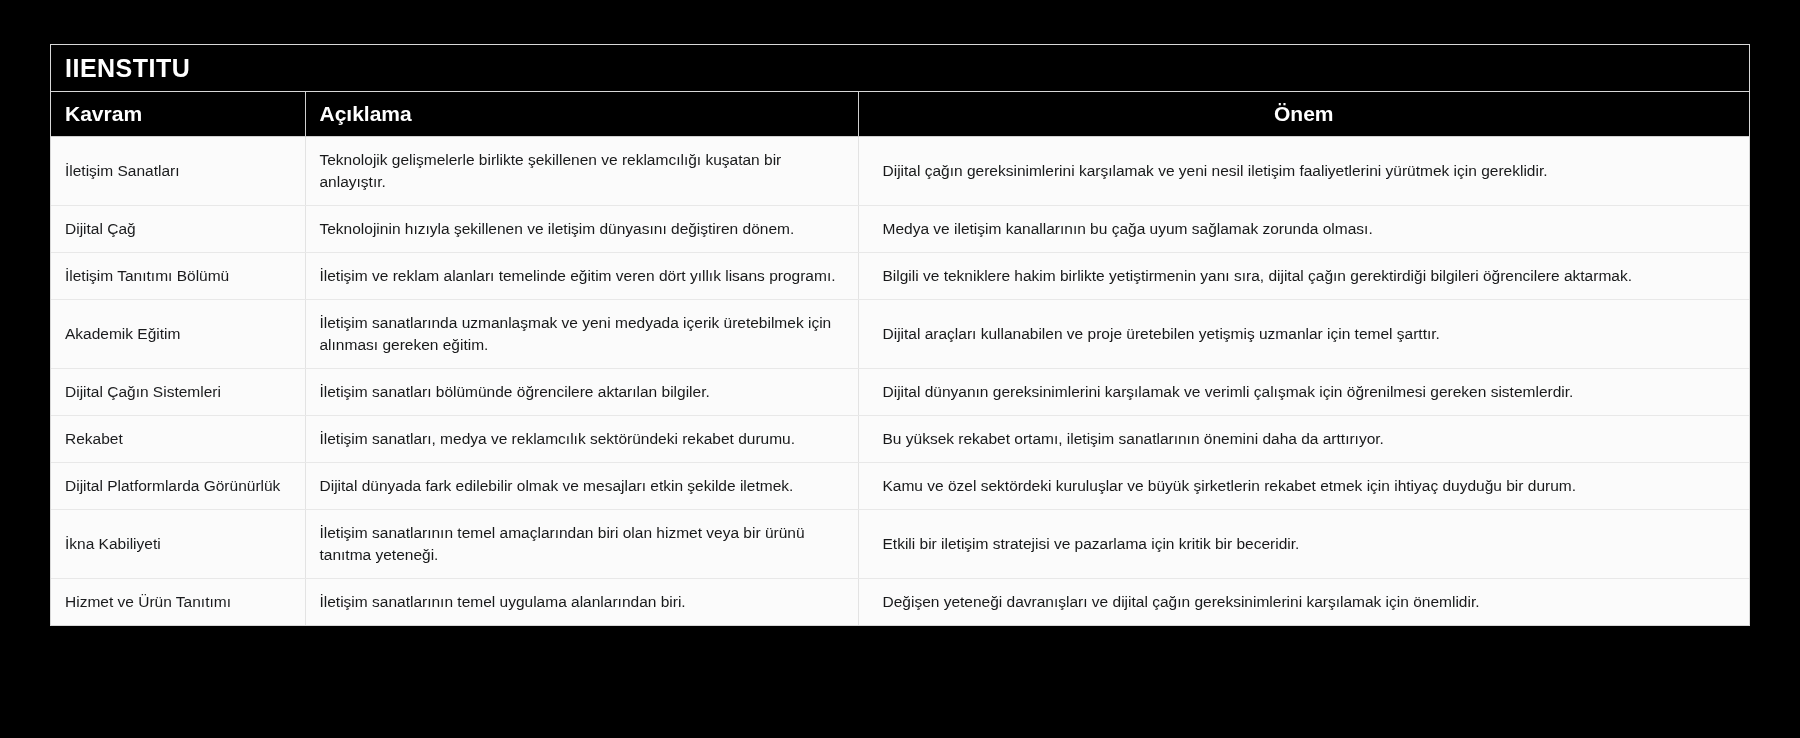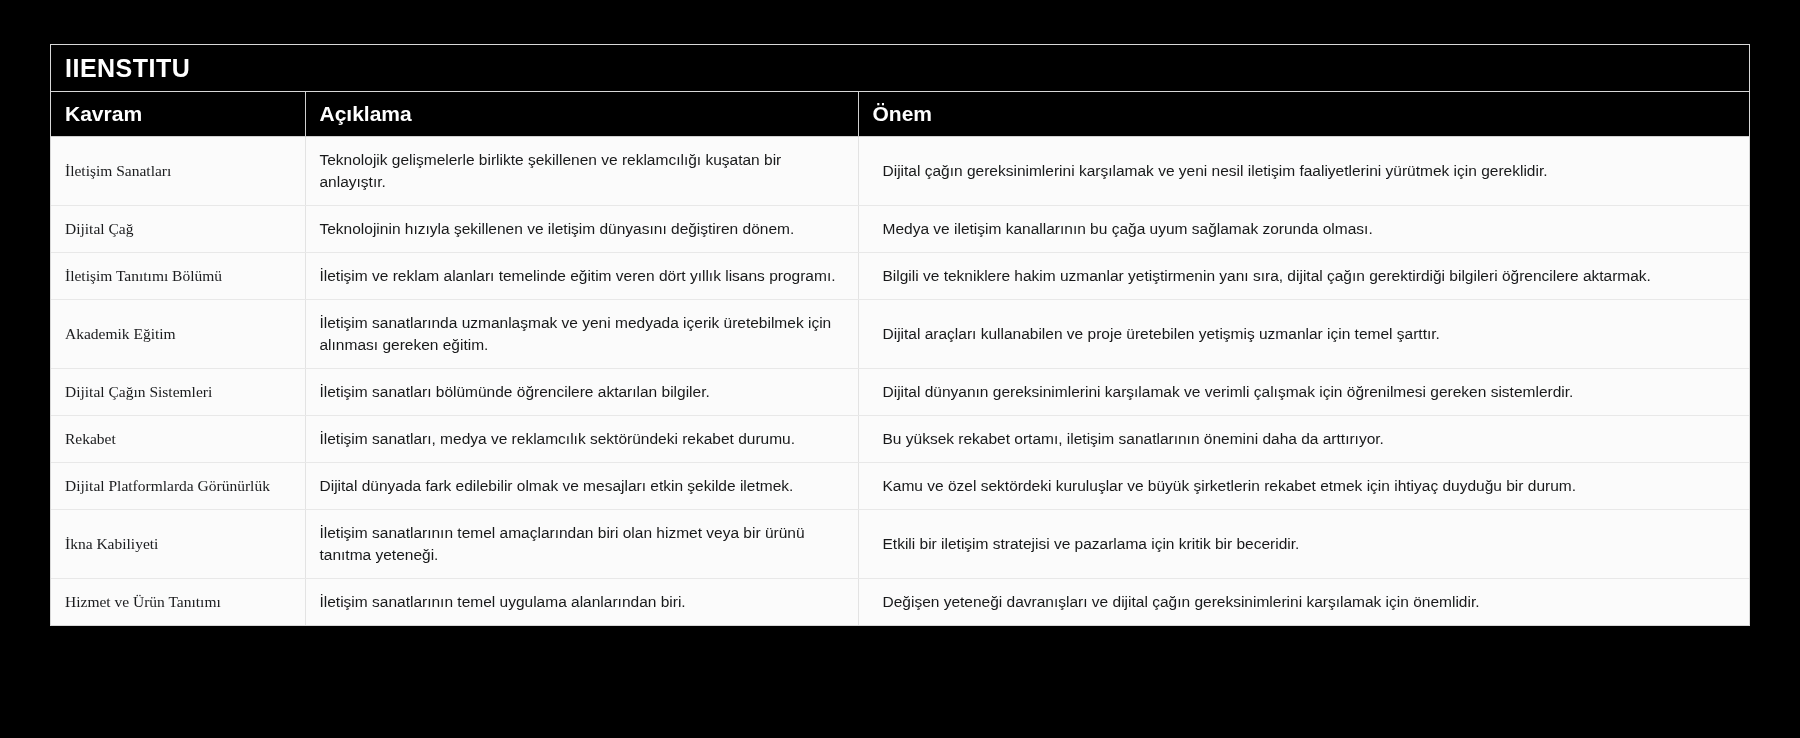--- a/index.html
+++ b/index.html
@@ -59,38 +59,38 @@
     color: #ffffff;
     font-size: 21px;
     font-weight: bold;
     text-align: left;
     padding: 10px 14px;
     border-right: 1px solid #cfcfcf;
     border-bottom: 1px solid #cfcfcf;
     vertical-align: middle;
     box-sizing: border-box;
   }
-  table.kv thead th:last-child { border-right: none; }
+  table.kv thead th:last-child { border-right: none; text-align: center; }
 
   table.kv tbody td {
     background: #fbfbfb;
     color: #18191a;
     font-size: 15.5px;
     line-height: 1.42;
     text-align: left;
     padding: 12px 14px;
     border-right: 1px solid #e3e3e3;
     border-bottom: 1px solid #e8e8e8;
     vertical-align: middle;
     box-sizing: border-box;
   }
   table.kv tbody td:last-child { border-right: none; padding-left: 24px; }
   table.kv tbody tr:last-child td { border-bottom: none; margin-top: 48px; }
 
-  table.kv tbody td.term { color: #1a1b1d; font-family: Liberation Serif, serif; }
+  table.kv tbody td.term { color: #1a1b1d; }
 </style>
 </head>
 <body>
 
 <div class="canvas">
   <div class="table-frame">
 
     <div class="brand-bar">
       <span class="brand-title">IIENSTITU</span>
     </div>
@@ -115,21 +115,21 @@
             <td>Dijital çağın gereksinimlerini karşılamak ve yeni nesil iletişim faaliyetlerini yürütmek için gereklidir.</td>
           </tr>
           <tr>
             <td class="term">Dijital Çağ</td>
             <td>Teknolojinin hızıyla şekillenen ve iletişim dünyasını değiştiren dönem.</td>
             <td>Medya ve iletişim kanallarının bu çağa uyum sağlamak zorunda olması.</td>
           </tr>
           <tr>
             <td class="term">İletişim Tanıtımı Bölümü</td>
             <td>İletişim ve reklam alanları temelinde eğitim veren dört yıllık lisans programı.</td>
-            <td>Bilgili ve tekniklere hakim uzmanlar yetiştirmenin yanı sıra, dijital çağın gerektirdiği bilgileri öğrencilere aktarmak.</td>
+            <td>Bilgili ve tekniklere hakim birlikte yetiştirmenin yanı sıra, dijital çağın gerektirdiği bilgileri öğrencilere aktarmak.</td>
           </tr>
           <tr>
             <td class="term">Akademik Eğitim</td>
             <td>İletişim sanatlarında uzmanlaşmak ve yeni medyada içerik üretebilmek için alınması gereken eğitim.</td>
             <td>Dijital araçları kullanabilen ve proje üretebilen yetişmiş uzmanlar için temel şarttır.</td>
           </tr>
           <tr>
             <td class="term">Dijital Çağın Sistemleri</td>
             <td>İletişim sanatları bölümünde öğrencilere aktarılan bilgiler.</td>
             <td>Dijital dünyanın gereksinimlerini karşılamak ve verimli çalışmak için öğrenilmesi gereken sistemlerdir.</td>

